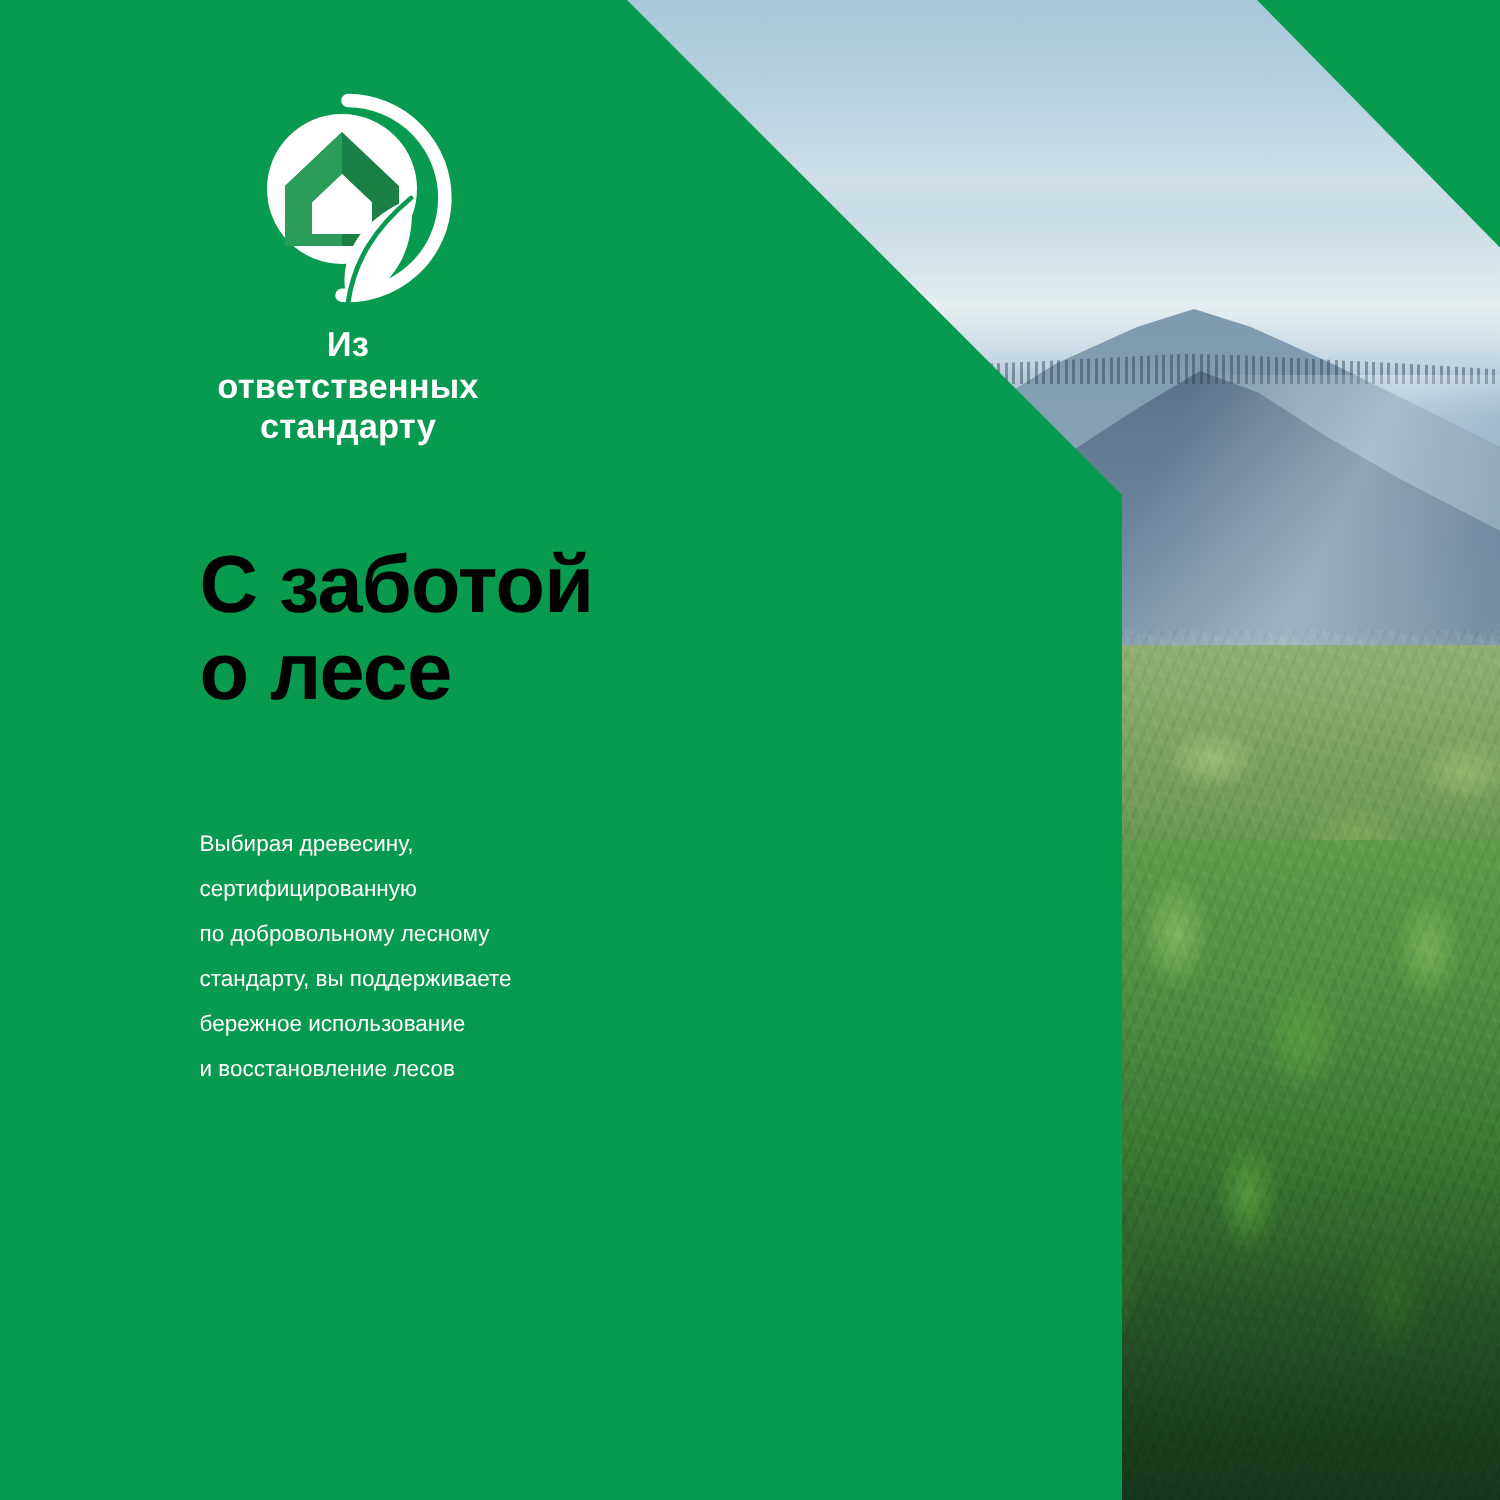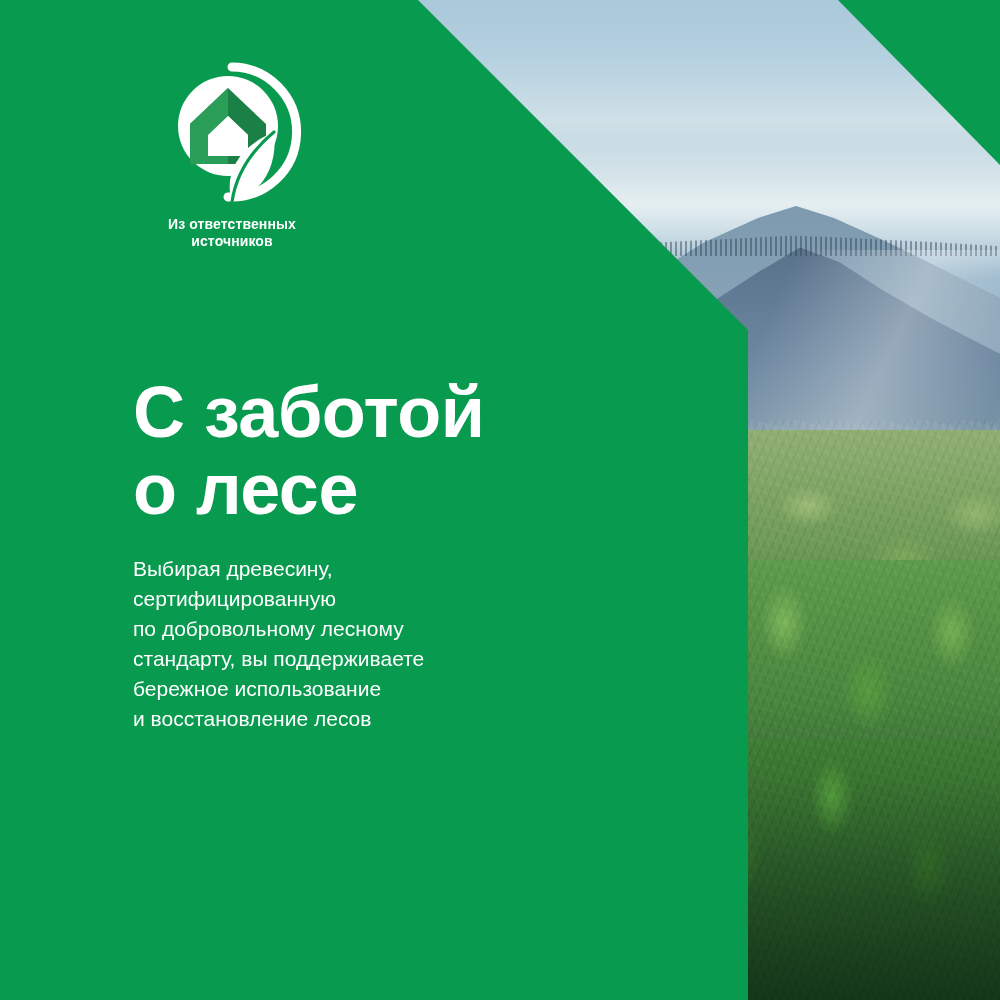--- a/index.html
+++ b/index.html
@@ -158,47 +158,47 @@
     width: 200px;
   }
   .badge-mark {
     width: 140px;
     height: 140px;
     margin: 0 auto 14px auto;
     display: block;
   }
   .badge-caption {
     color: #ffffff;
-    font-size: 14px;
+    font-size: 23px;
     font-weight: bold;
     line-height: 1.2;
     text-align: center;
     letter-spacing: .1px;
   }
 
   
   .headline {
     position: absolute;
     left: 133px;
     top: 326px;
-    color: #ffffff;
-    font-size: 72px;
+    color: #000000;
+    font-size: 54px;
     font-weight: bold;
     line-height: 1.07;
     letter-spacing: -0.5px;
     white-space: pre-line;
   }
 
   
   .body-copy {
     position: absolute;
     left: 133px;
     top: 533px;
     color: #ffffff;
-    font-size: 21px;
+    font-size: 15px;
     font-weight: normal;
     line-height: 30px;
     white-space: pre-line;
     max-width: 430px;
   }
 
   
   .brand {
     position: absolute;
     left: 140px;
@@ -260,21 +260,21 @@
         <path d="M66 54 L86 73 L86 94 L66 94 Z" fill="#ffffff"></path>
 
         <path d="M46 94 L66 94 L66 102 L46 102 Z" fill="#2a9d58"></path>
         <path d="M66 94 L86 94 L86 102 L66 102 Z" fill="#1a8046"></path>
 
         <path d="M70 140 C62 114 74 86 112 70 C116 104 100 132 70 140 Z" fill="#ffffff"></path>
         <path d="M70 140 C74 112 88 90 112 70" fill="none" stroke="#089a4f" stroke-width="3.2" stroke-linecap="round"></path>
       </svg>
       <div class="badge-caption">
         <div>Из ответственных</div>
-        <div>источников</div>
+        <div>стандарту</div>
       </div>
     </div>
 
     <h1 class="headline">С заботой
 о лесе</h1>
 
     <p class="body-copy">Выбирая древесину,
 сертифицированную
 по добровольному лесному
 стандарту, вы поддерживаете

